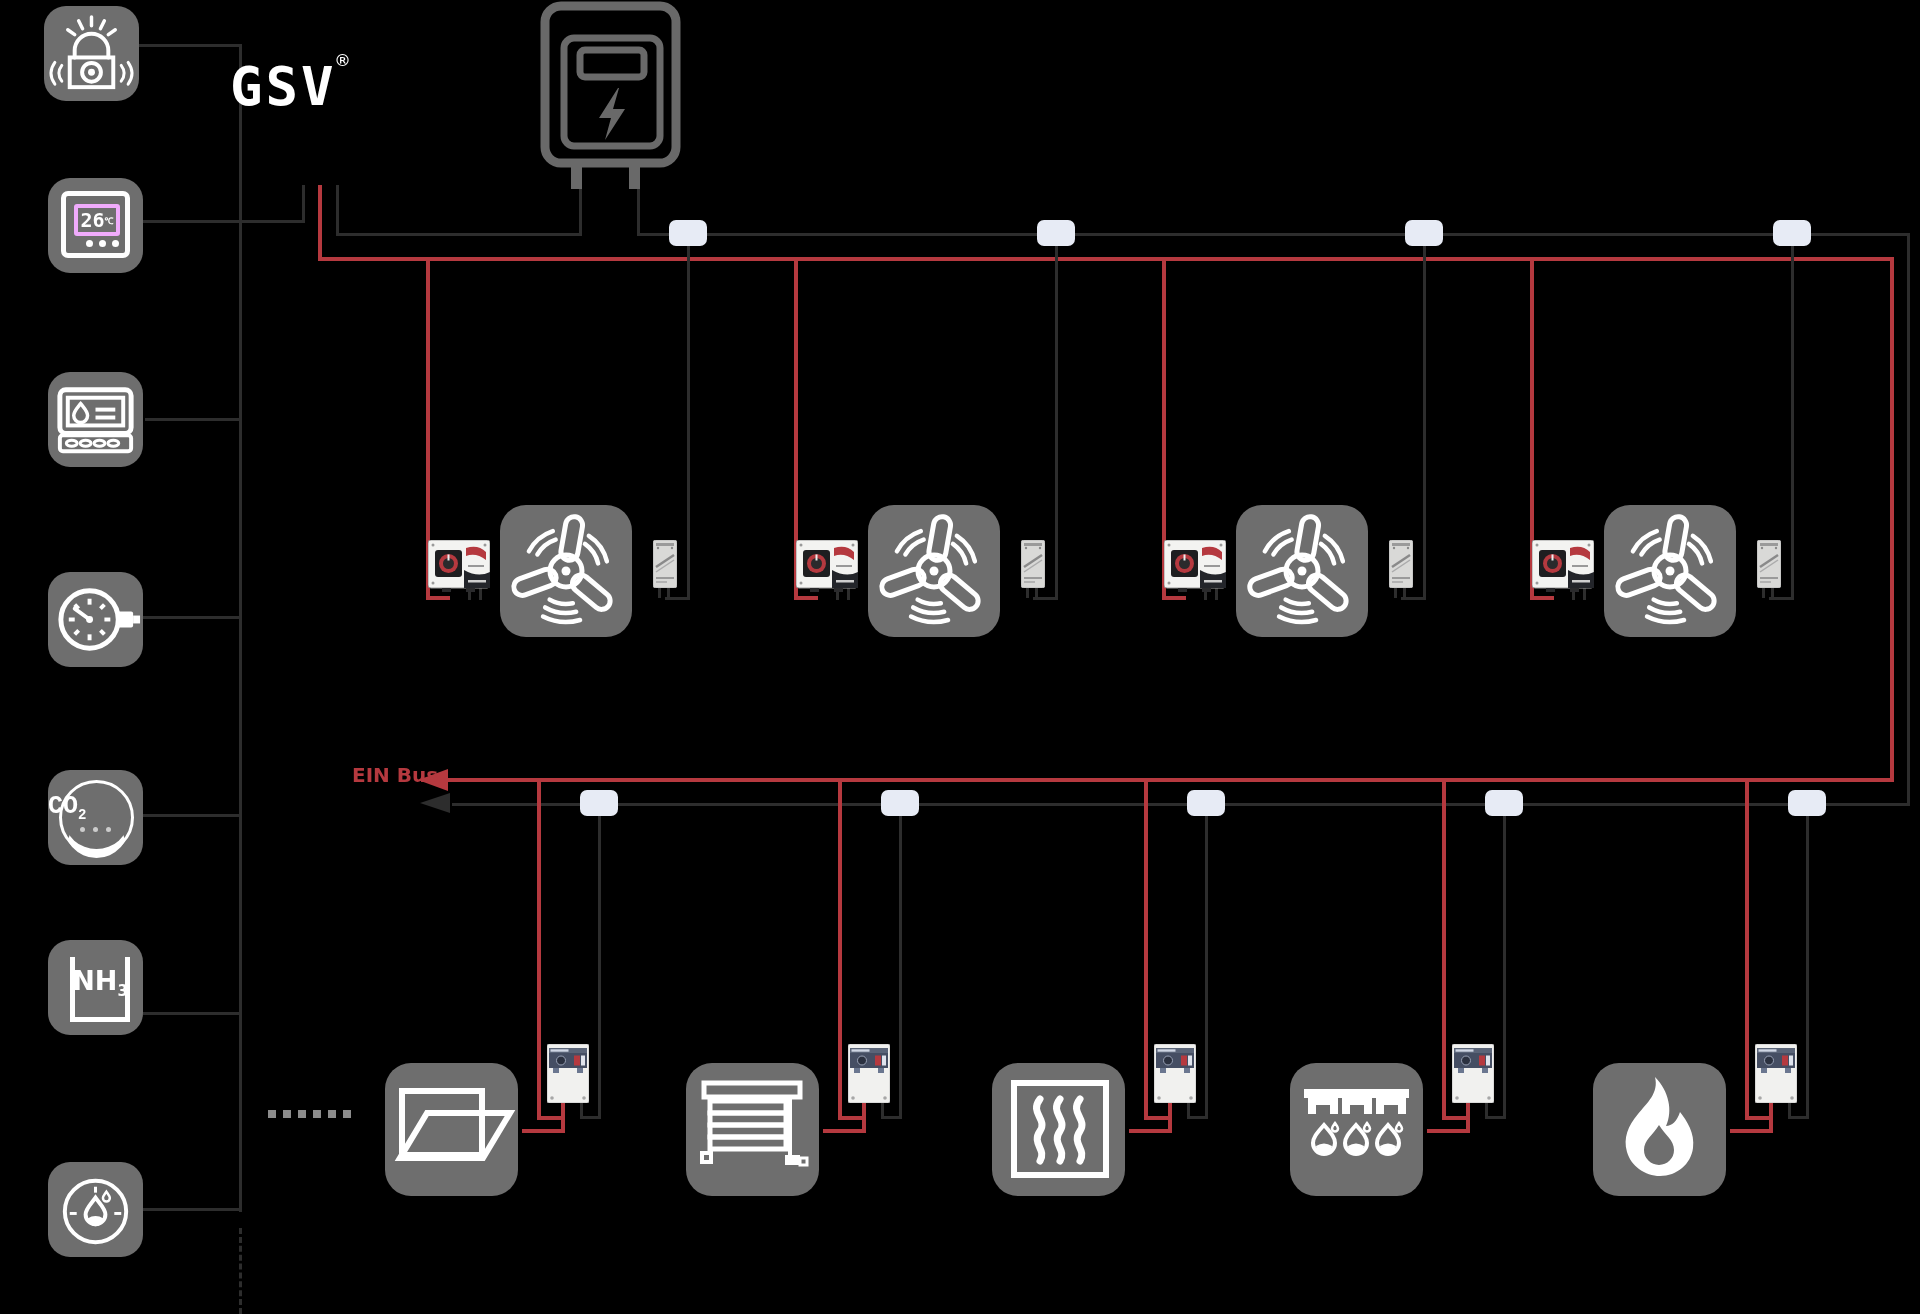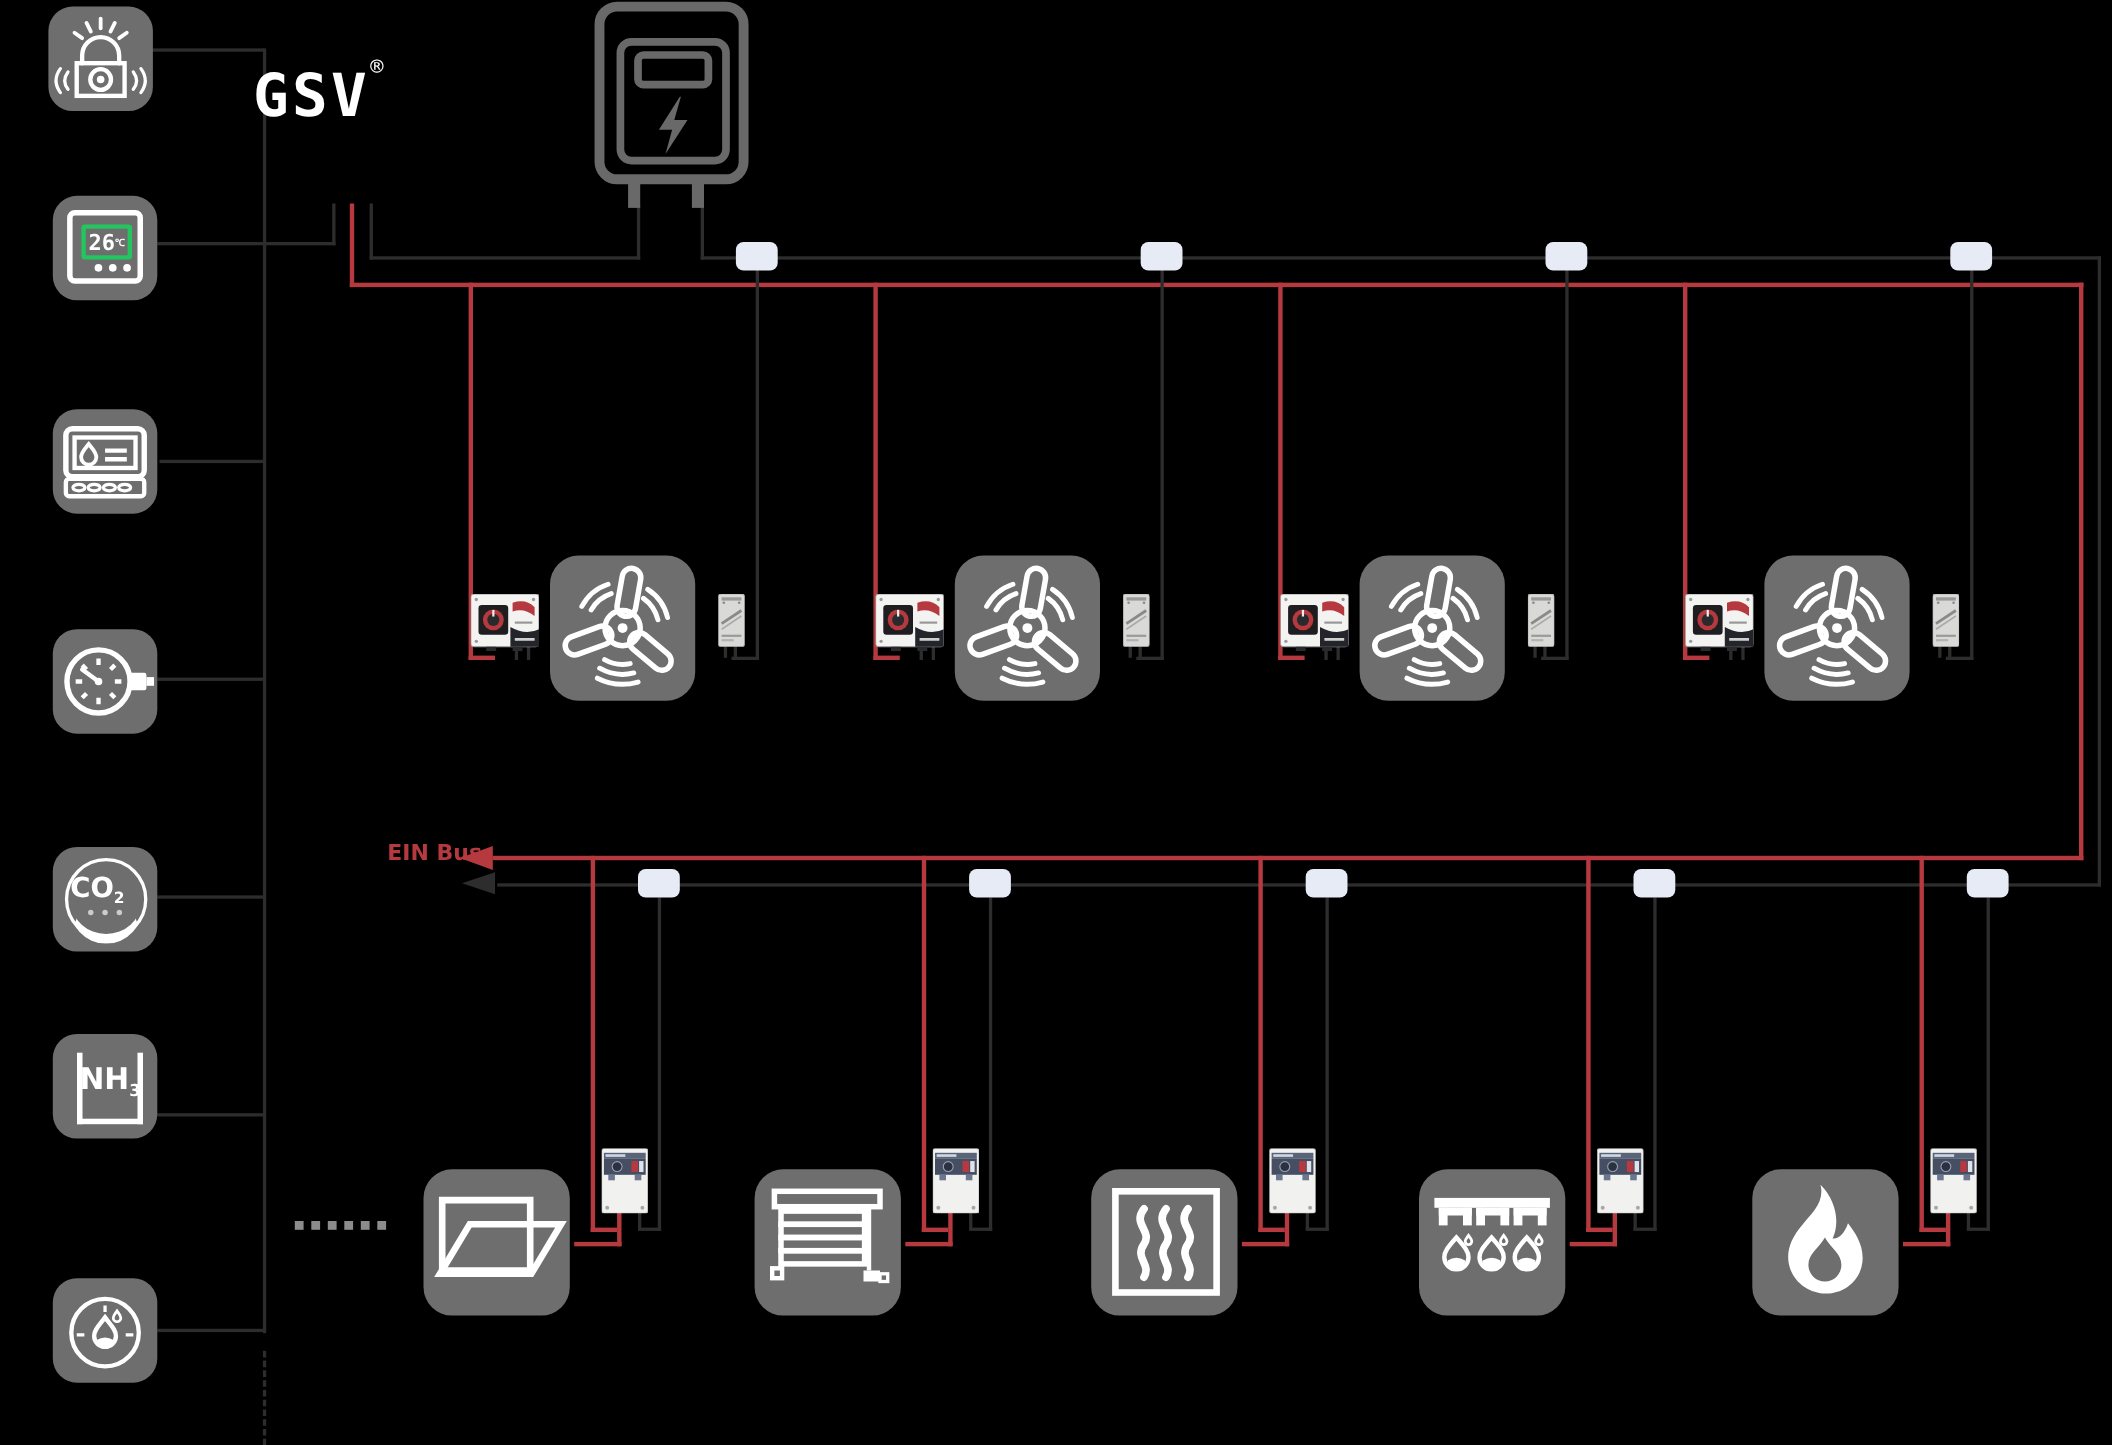--- a/index.html
+++ b/index.html
@@ -20,32 +20,32 @@
   .arrow-blk{position:absolute;width:0;height:0;border-top:10px solid transparent;
              border-bottom:10px solid transparent;border-right:30px solid #2d2d2d;}
   .brand{position:absolute;left:230px;top:48px;color:#fff;
          font-family:"DejaVu Sans Mono","Liberation Mono",monospace;
          font-size:54px;font-weight:bold;letter-spacing:3px;}
   .brand sup{font-size:20px;vertical-align:38px;font-weight:normal;}
   .einbus{position:absolute;left:352px;top:763px;color:#b5393f;font-size:20px;font-weight:bold;}
   .dot{position:absolute;width:8px;height:8px;background:#8c8c8c;}
   
   .th-frame{position:absolute;left:13px;top:13px;width:59px;height:57px;border:5px solid #fff;border-radius:7px;}
-  .th-screen{position:absolute;left:8px;top:8px;width:38px;height:24px;border:4px solid #22c55e;border-radius:3px;
+  .th-screen{position:absolute;left:8px;top:8px;width:38px;height:24px;border:4px solid #f0abfc;border-radius:3px;
              color:#fff;display:flex;align-items:center;justify-content:center;
              font-family:"DejaVu Sans Mono","Liberation Mono",monospace;font-weight:bold;font-size:20px;}
   .th-screen sup{font-size:9px;vertical-align:8px;}
   .th-dots{position:absolute;right:6px;bottom:6px;display:flex;gap:6px;}
   .th-dots i{width:7px;height:7px;border-radius:50%;background:#fff;}
   
   .co2-ring{position:absolute;left:11px;top:10px;width:69px;height:69px;border:3px solid #fff;border-radius:50%;}
   .co2-band{position:absolute;left:14px;top:13px;width:63px;height:63px;border:3px solid transparent;
             border-bottom:9px solid #fff;border-radius:50%;}
-  .co2-txt{position:absolute;left:0;top:22px;width:81px;text-align:center;color:#fff;
-           font-size:25px;font-weight:bold;}
+  .co2-txt{position:absolute;left:0;top:22px;width:81px;text-align:left;color:#fff;
+           font-size:25px;font-weight:bold;font-family:Liberation Mono, monospace;}
   .co2-txt sub{font-size:14px;}
   .co2-dots{position:absolute;left:0;top:57px;width:95px;display:flex;gap:8px;justify-content:center;}
   .co2-dots i{width:5px;height:5px;border-radius:50%;background:#ccc;}
   
   .nh3-brk{position:absolute;left:22px;top:17px;width:50px;height:60px;border:5px solid #fff;border-top:none;
            display:flex;align-items:center;justify-content:center;}
   .nh3-txt{color:#fff;font-size:27px;font-weight:bold;margin-top:-8px;}
   .nh3-txt sub{font-size:15px;}
   svg{display:block;}
 </style>

